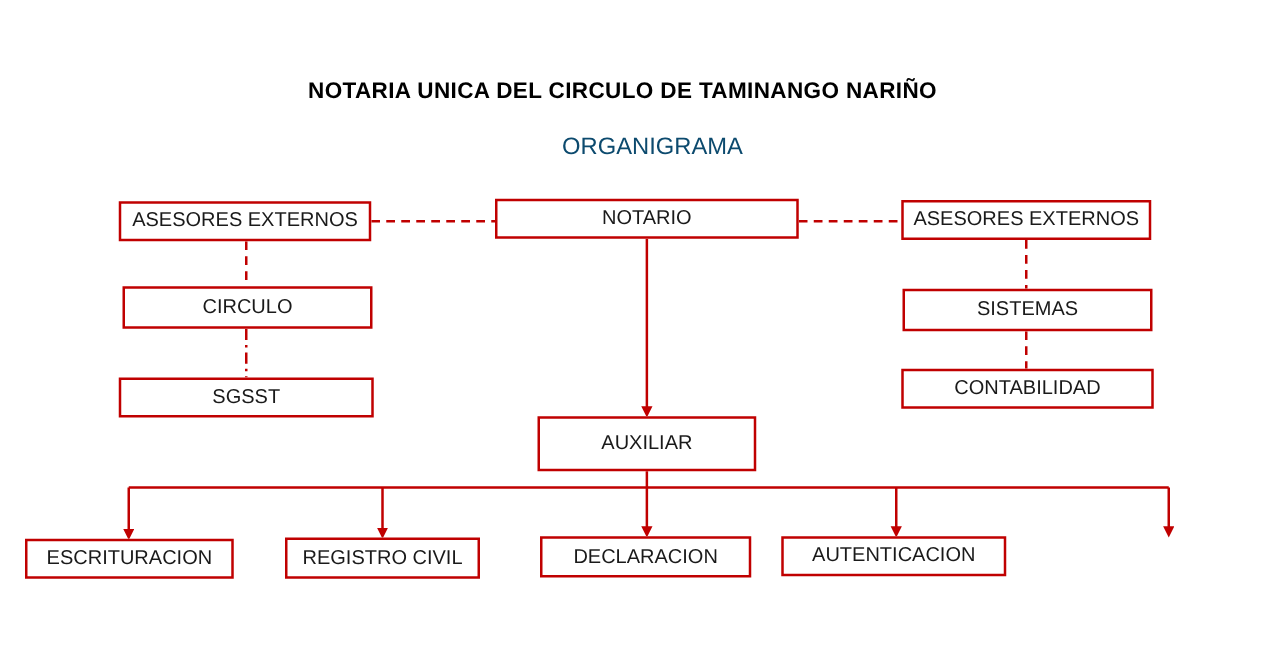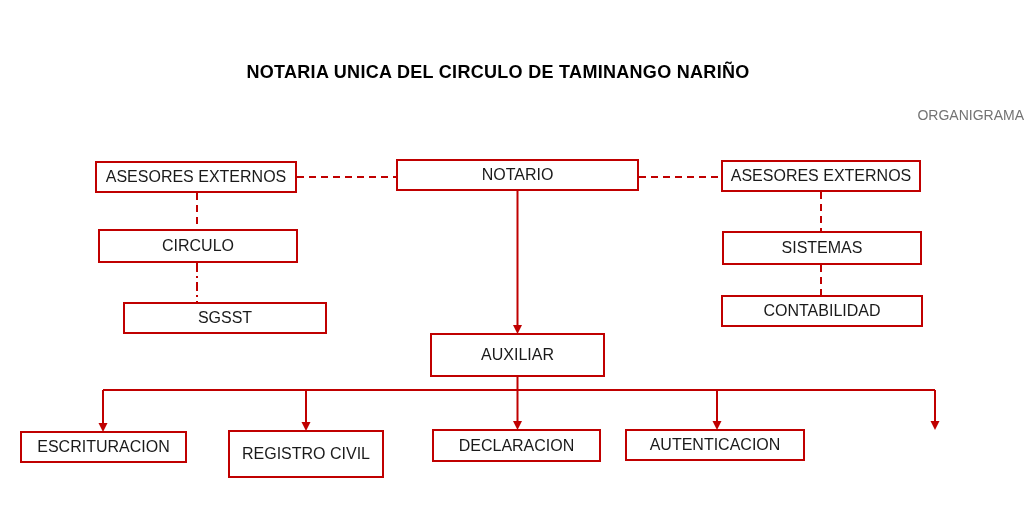--- a/index.html
+++ b/index.html
@@ -10,39 +10,39 @@
     font-family:"Liberation Sans", sans-serif;
     color:var(--ink);
   }
   .doc-title {
     position:absolute; top:62px; left:0; width:972px;
     text-align:center; font-size:18px; font-weight:bold;
     letter-spacing:0.3px; color:#000;padding-left:12px;
   }
   .doc-subtitle {
     position:absolute; top:107px; left:20px; width:1004px;
-    text-align:right; font-size:14px; font-weight:400; color:#737373;
+    text-align:center; font-size:19px; font-weight:400; color:#0c4a6e;
   }
   .node {
     position:absolute; box-sizing:border-box;
     border:2px solid var(--accent); background:#fff;
     display:flex; align-items:center; justify-content:center;
     font-size:16px; color:#1a1a1a; white-space:nowrap;
   }
   
   #n-asesores-left  { left:95px;  top:161px; width:202px; height:32px; }
   #n-notario        { left:396px; top:159px; width:243px; height:32px; }
   #n-asesores-right { left:721px; top:160px; width:200px; height:32px; }
   #n-juridica       { left:98px;  top:229px; width:200px; height:34px; }
-  #n-sgsst          { left:95px;  top:302px; width:204px; height:32px;margin-left:28px; }
+  #n-sgsst          { left:95px;  top:302px; width:204px; height:32px; }
   #n-sistemas       { left:722px; top:231px; width:200px; height:34px; }
   #n-contabilidad   { left:721px; top:295px; width:202px; height:32px; }
   #n-auxiliar       { left:430px; top:333px; width:175px; height:44px; }
   #n-escrituracion  { left:20px;  top:431px; width:167px; height:32px; }
-  #n-registro-civil { left:228px; top:430px; width:156px; height:48px; }
+  #n-registro-civil { left:228px; top:430px; width:156px; height:33px; }
   #n-declaracion    { left:432px; top:429px; width:169px; height:33px; }
   #n-autenticacion  { left:625px; top:429px; width:180px; height:32px; }
   #n-caja           { left:852px; top:429px; width:155px; height:32px; }
 
   svg.connectors {
     position:absolute; left:0; top:0; width:1024px; height:519px;
     pointer-events:none;
   }
   svg.connectors line { stroke:var(--accent); stroke-width:2; }
   .dashed  { stroke-dasharray:7 5; }

